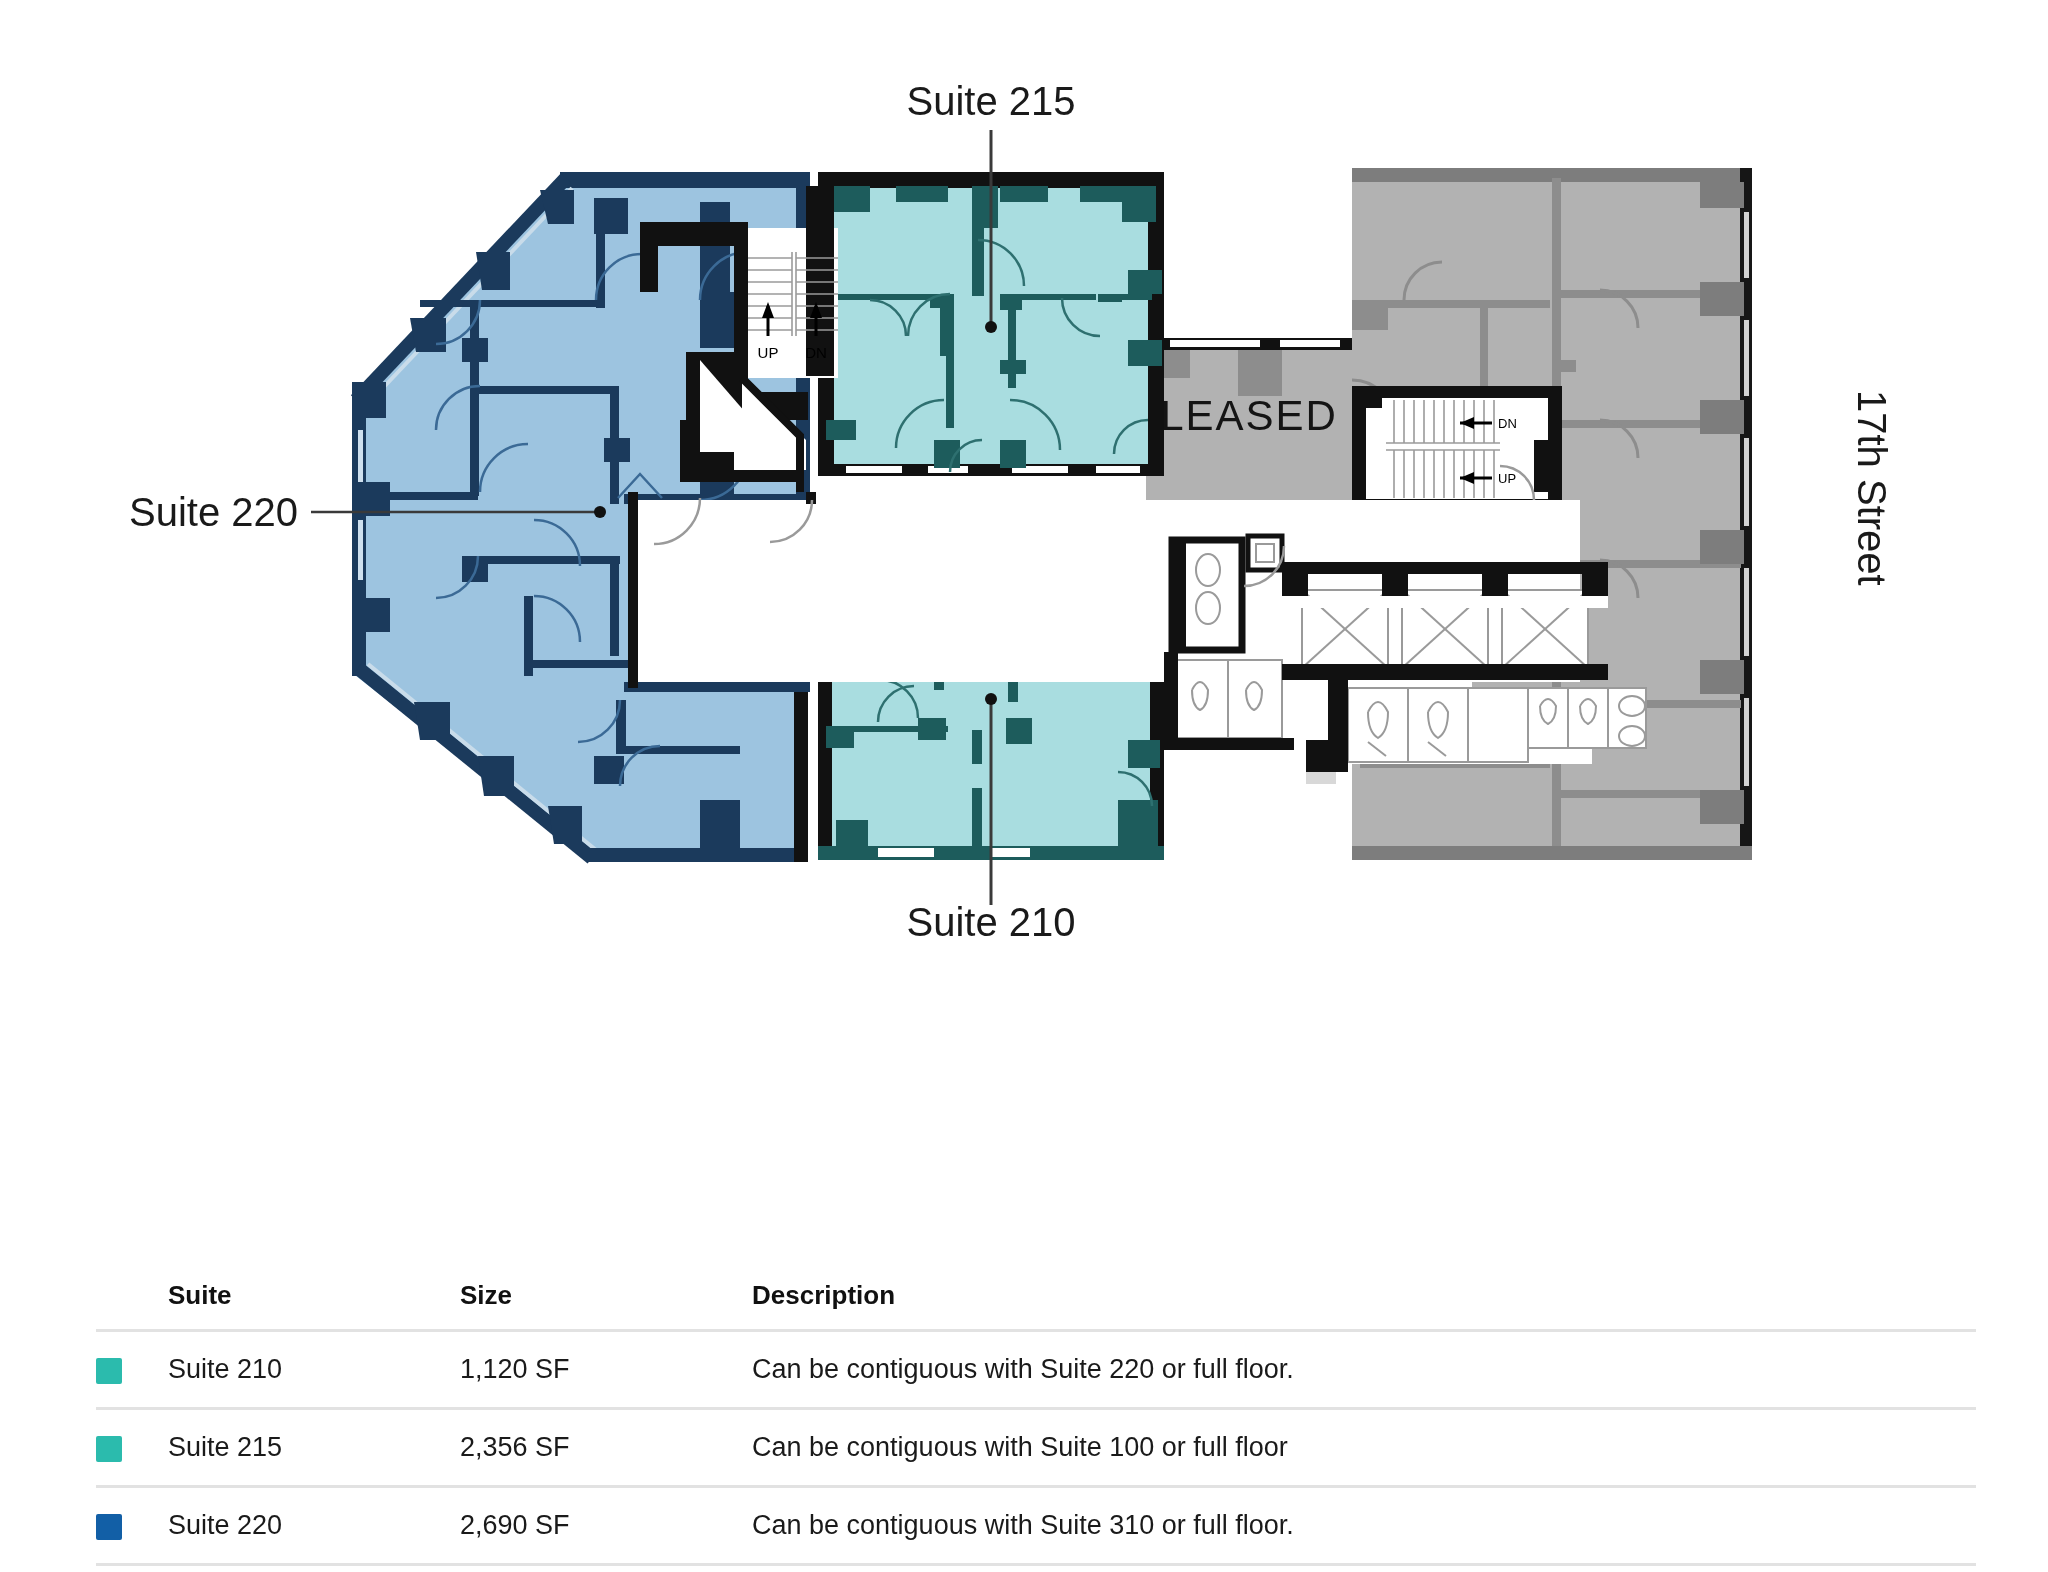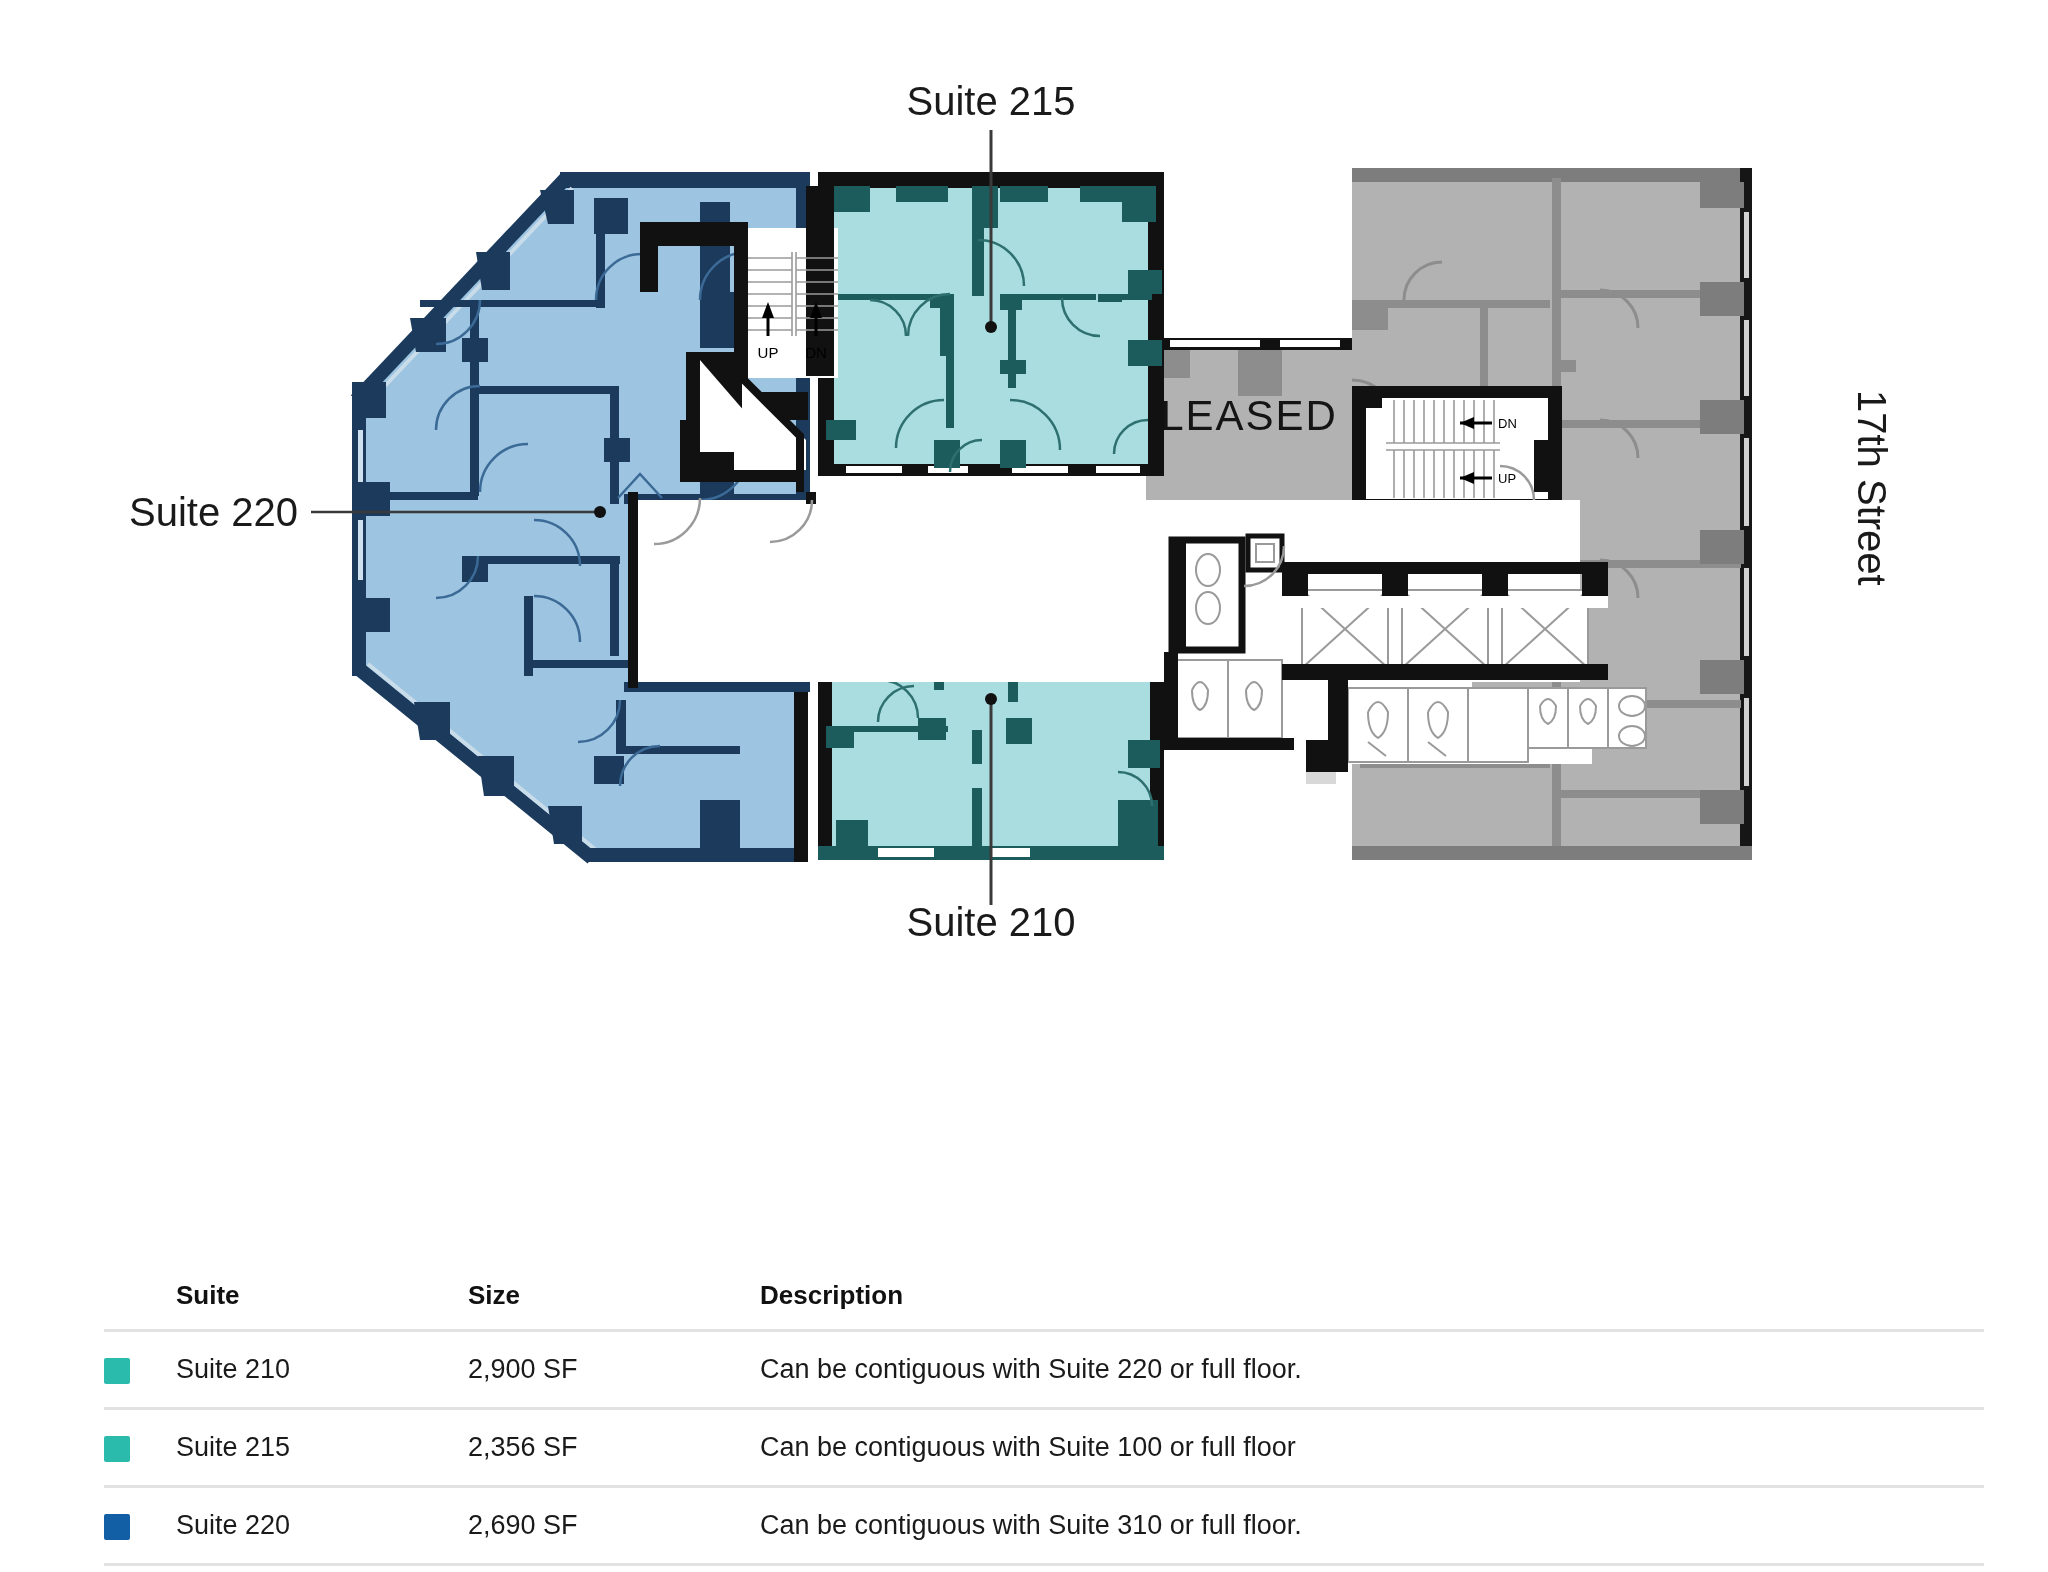--- a/index.html
+++ b/index.html
@@ -50,21 +50,21 @@
   }
   .stair-txt-sm {
     font-family: "Liberation Sans", sans-serif;
     font-size: 13px;
     fill: #000;
   }
 
   
   #legend {
     position: absolute;
-    left: 104px;
+    left: 96px;
     top: 1280px;
     width: 1880px;
   }
   table.legend-table {
     width: 1880px;
     border-collapse: collapse;
     font-family: "Liberation Sans", sans-serif;
   }
   table.legend-table th {
     text-align: left;
@@ -569,21 +569,21 @@
           <th class="col-size">Size</th>
           <th class="col-desc">Description</th>
         </tr>
       </thead>
       <tbody>
         <tr>
           <td class="col-sw">
             <span class="swatch" style="background-color: rgb(43, 187, 173);"></span>
           </td>
           <td class="col-suite">Suite 210</td>
-          <td class="col-size">2,900 SF</td>
+          <td class="col-size">1,120 SF</td>
           <td class="col-desc">Can be contiguous with Suite 220 or full floor.</td>
         </tr>
         <tr>
           <td class="col-sw">
             <span class="swatch" style="background-color: rgb(43, 187, 173);"></span>
           </td>
           <td class="col-suite">Suite 215</td>
           <td class="col-size">2,356 SF</td>
           <td class="col-desc">Can be contiguous with Suite 100 or full floor</td>
         </tr>

